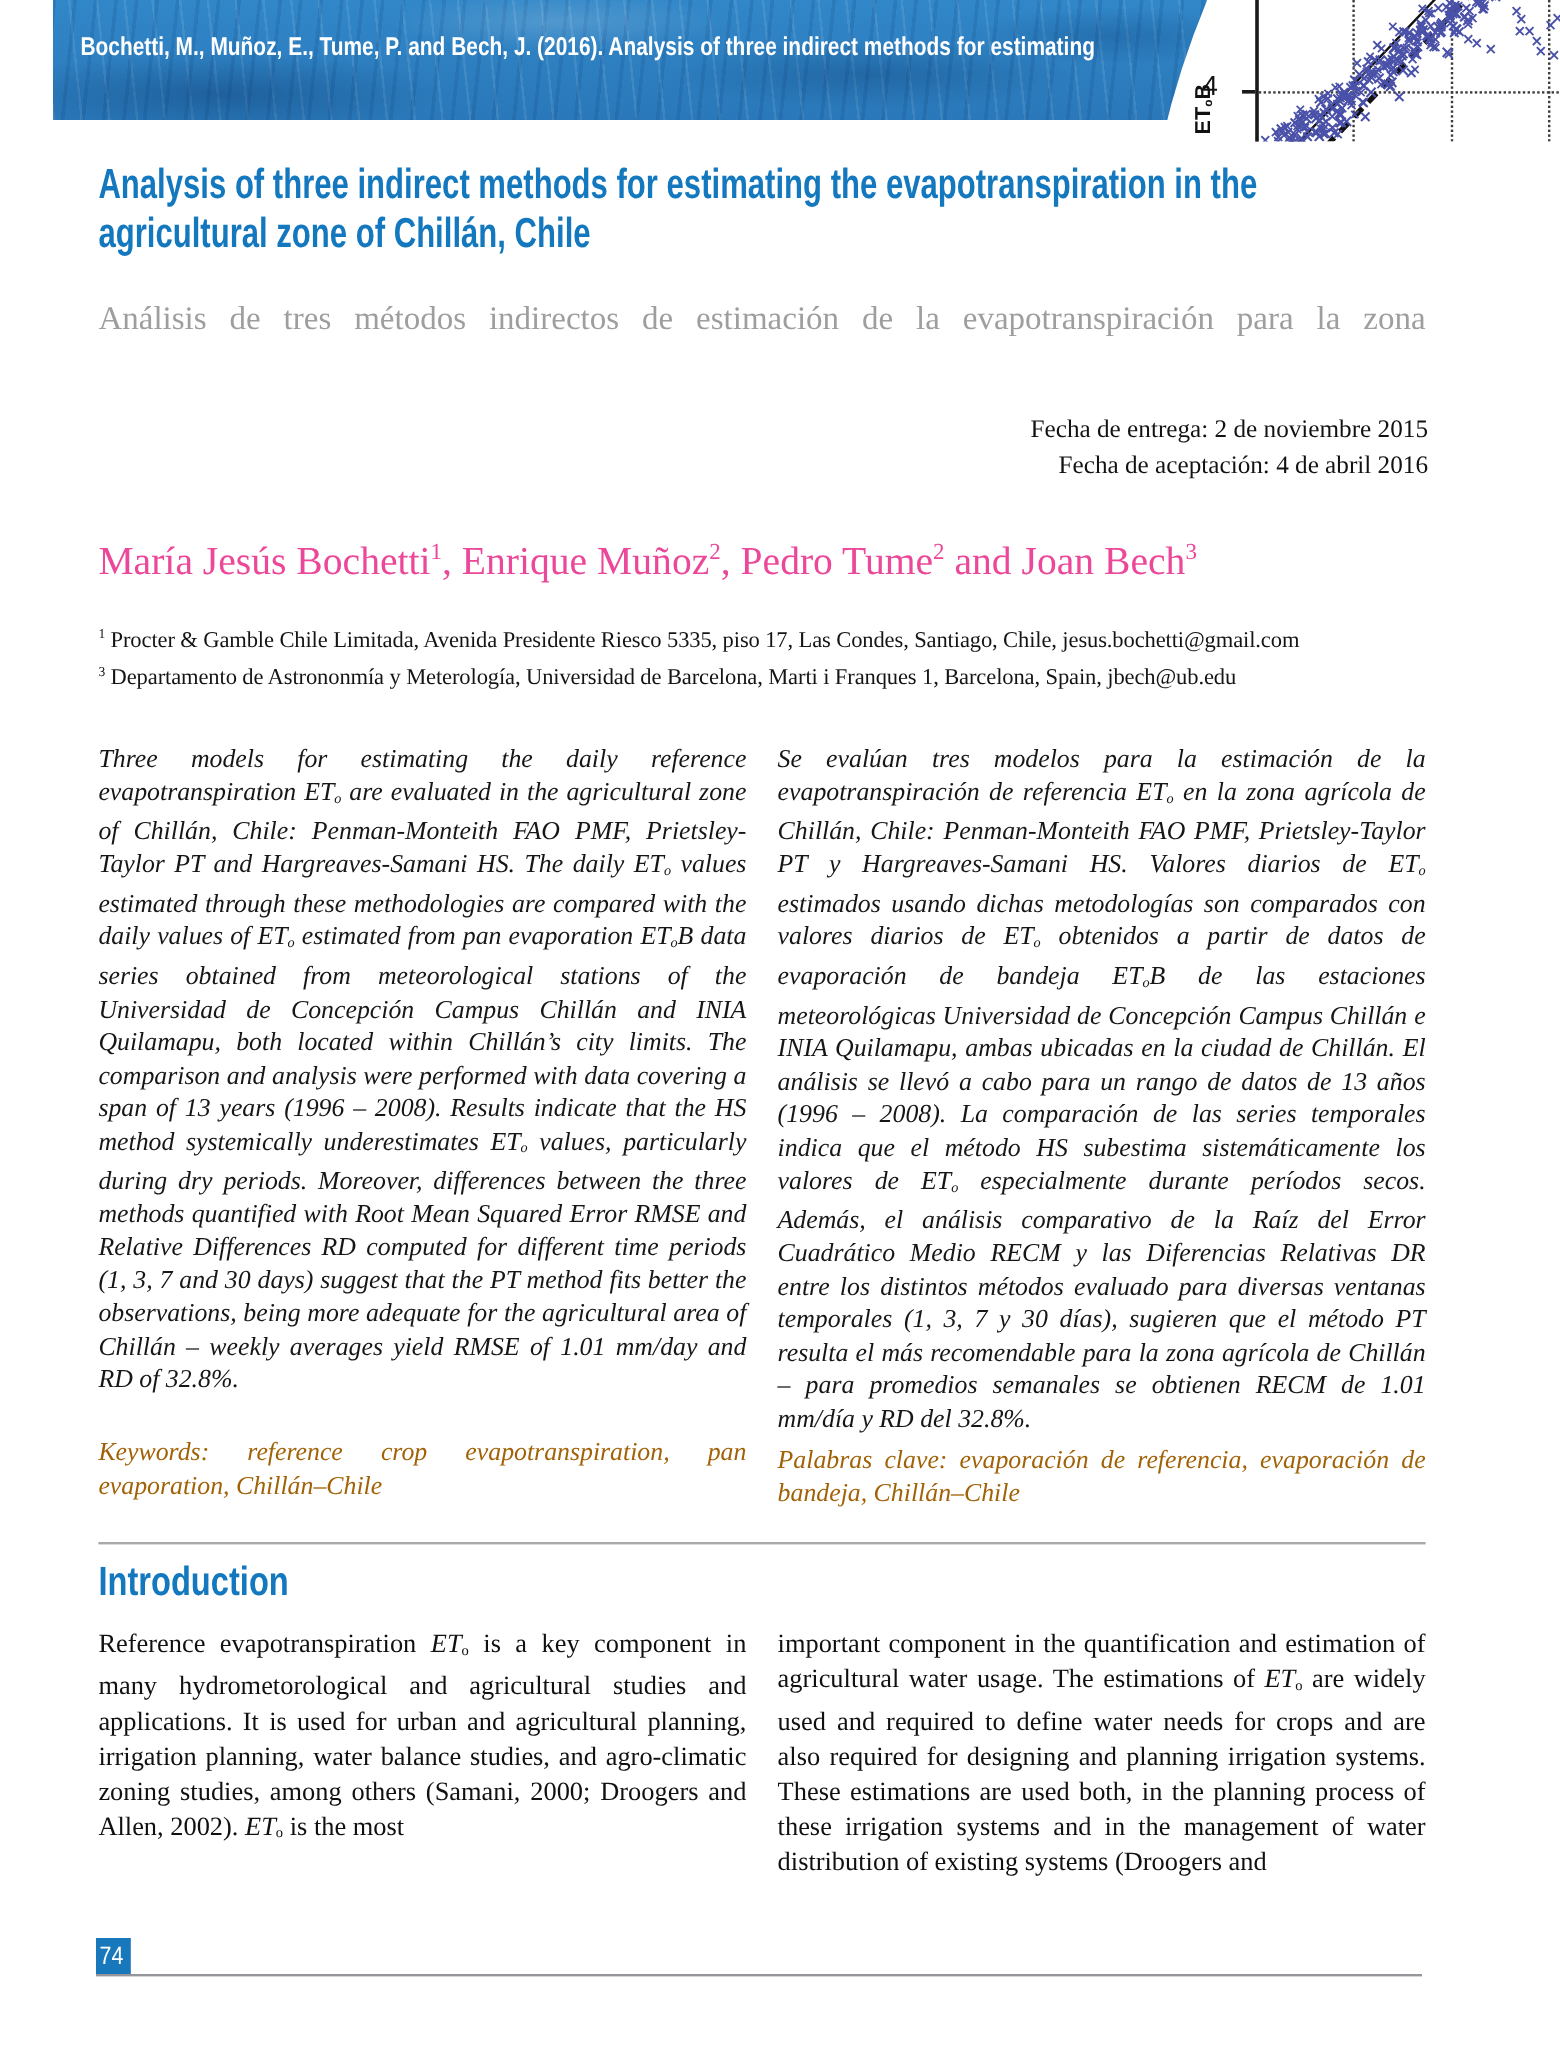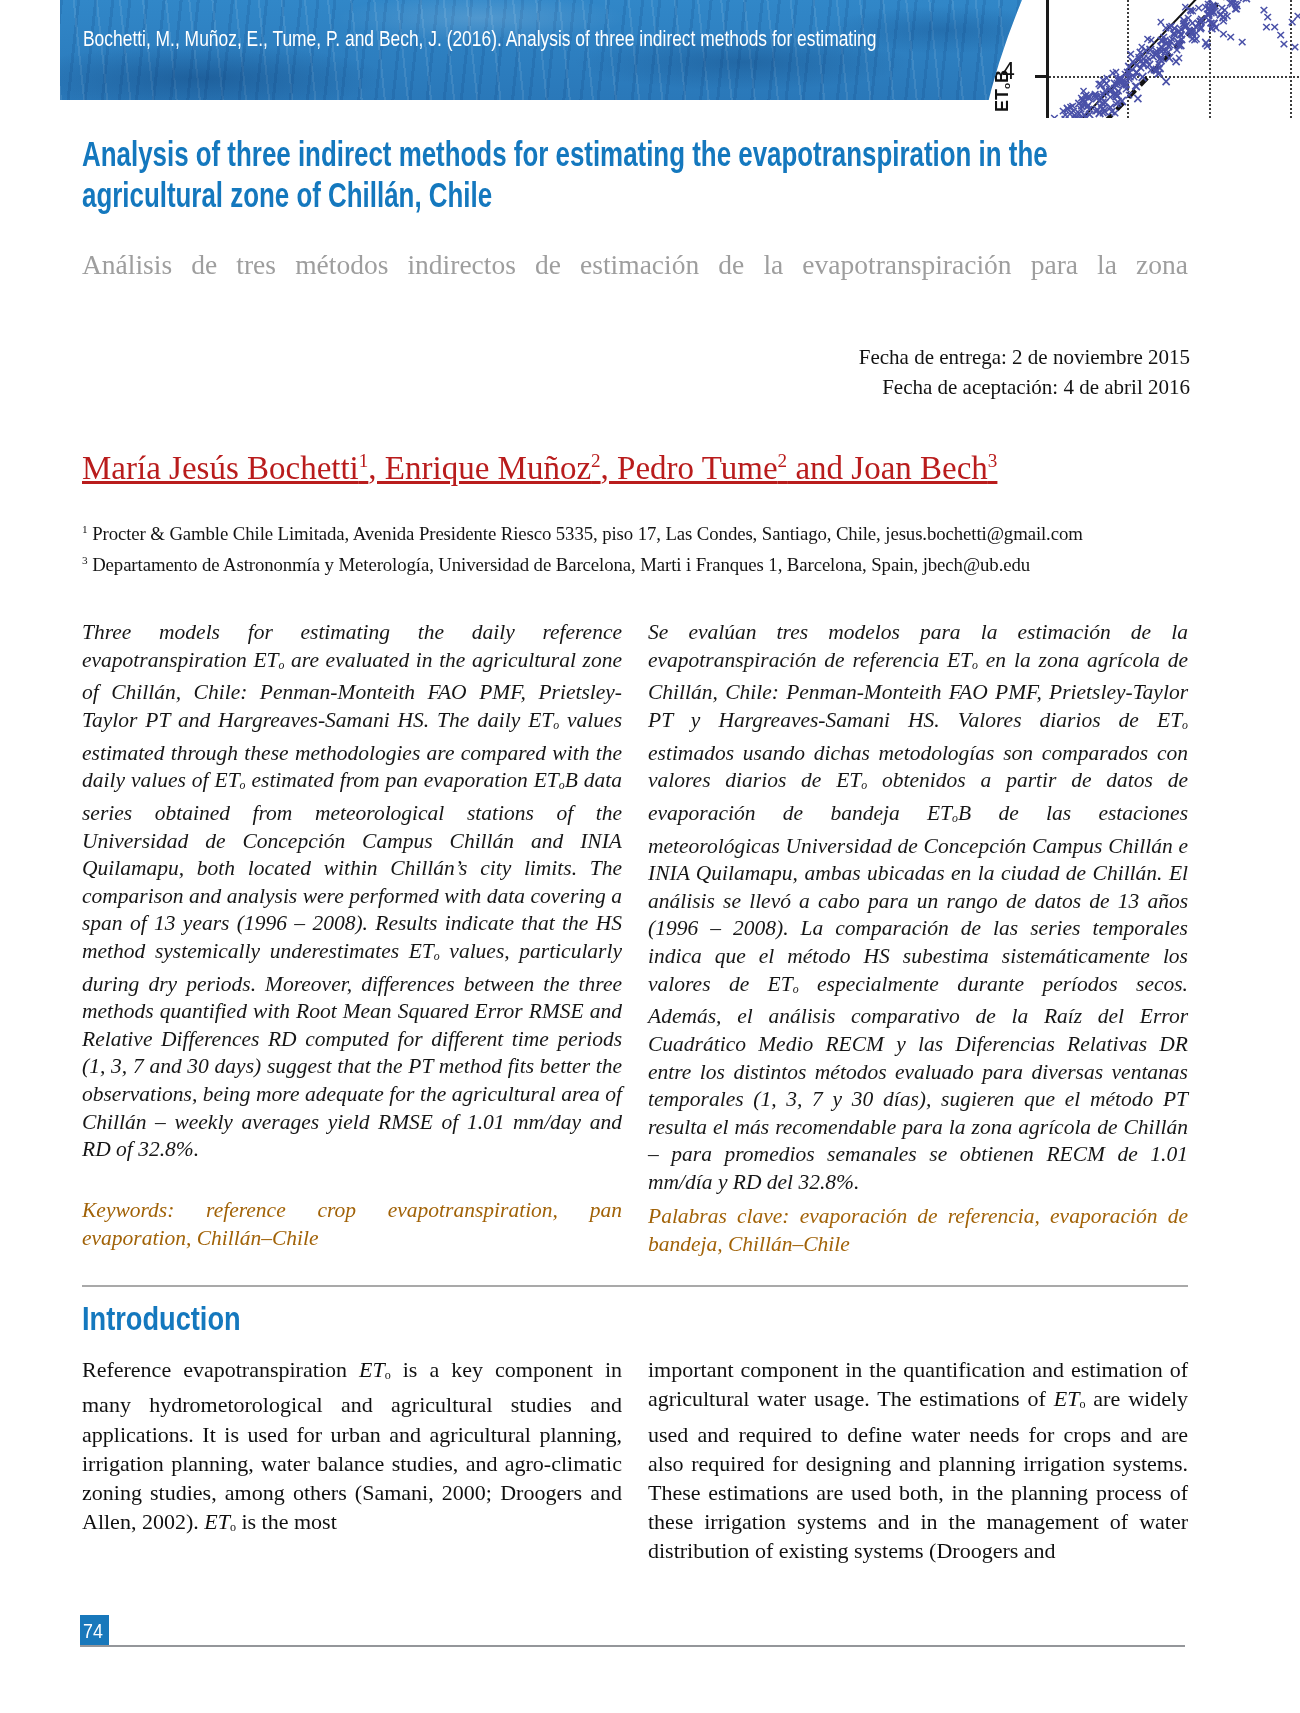--- a/index.html
+++ b/index.html
@@ -13,50 +13,50 @@
   .vgrid{position:absolute;top:0;height:118px;width:0;border-left:2px dotted #3c3c3c;}
   #trend-svg{position:absolute;left:0;top:0;}
   .mk{position:absolute;font:bold 13px "DejaVu Sans",sans-serif;line-height:1;}
   #y-tick-label{position:absolute;left:1002px;top:58px;z-index:1;
                 font:23px "Liberation Sans",sans-serif;color:#141414;}
   #y-tick-mark{position:absolute;left:1035px;top:75px;width:11px;height:3px;background:#1a1a1a;z-index:1;}
   #y-axis-label{position:absolute;left:992px;top:112px;z-index:1;transform:rotate(-90deg);
                 transform-origin:0 0;font:bold 18px "Liberation Sans",sans-serif;color:#111;white-space:nowrap;}
 
   
-  #banner{position:absolute;left:60px;top:0;width:1003px;height:100px;z-index:2;
+  #banner{position:absolute;left:44px;top:0;width:1003px;height:100px;z-index:2;
           clip-path:path("M0 0 L962 0 Q938 58 925 115 L0 115 Z");
           background:
            radial-gradient(ellipse 300px 55px at 14% 78%, rgba(9,52,105,.38), transparent 62%),
            radial-gradient(ellipse 240px 42px at 42% 18%, rgba(255,255,255,.16), transparent 60%),
            radial-gradient(ellipse 280px 48px at 68% 62%, rgba(9,52,105,.30), transparent 60%),
            radial-gradient(ellipse 200px 40px at 88% 30%, rgba(10,60,120,.28), transparent 60%),
            repeating-linear-gradient(96deg, rgba(12,60,120,.16) 0 3px, transparent 3px 17px),
            repeating-linear-gradient(84deg, rgba(255,255,255,.09) 0 2px, transparent 2px 23px),
-           linear-gradient(180deg,#3187c8,#2a78b9);}
+           linear-gradient(180deg,#3187c8,#2a78b9); font-weight: bold;}
   #banner-text{position:absolute;left:23px;top:26px;color:#fff;
                font-family:"Liberation Sans","DejaVu Sans",sans-serif;font-size:21.5px;line-height:27px;}
   .bline{white-space:nowrap;}
   .cond{display:inline-block;transform:scaleX(.81);transform-origin:0 50%;white-space:nowrap;}
 
   
   #article-title{position:absolute;left:82px;top:133px;color:#1478be;
                  font-family:"Liberation Sans","DejaVu Sans",sans-serif;font-weight:bold;
                  font-size:35px;line-height:41px;}
   .tline{white-space:nowrap;}
   .cond-t{display:inline-block;transform:scaleX(.74);transform-origin:0 50%;white-space:nowrap;}
 
   #subtitle-es{position:absolute;left:82px;top:247px;width:1106px;color:#9e9e9e;
                font-size:27.5px;line-height:36.5px;}
   #subtitle-es .just{text-align:justify;text-align-last:justify;}
 
   #dates{position:absolute;right:110px;top:343px;text-align:right;
          font-size:21px;line-height:29.5px;color:#121212;}
 
-  #authors-line{position:absolute;left:82px;top:450px;font-size:33px;color:#b91c1c;text-decoration:underline;}
+  #authors-line{position:absolute;left:82px;top:450px;font-size:33px;color:#ec4899;}
   #authors-line sup{font-size:58%;}
 
   #affiliations{position:absolute;left:82px;top:516px;width:1112px;
                 font-size:18.8px;line-height:27.2px;color:#141414;letter-spacing:-0.1px;}
   .affil{padding-left:14px;text-indent:-14px;}
 
   
   #abstract-row{position:absolute;left:82px;top:619px;width:1106px;display:flex;gap:26px;}
   .abscol{width:540px;font-style:italic;font-size:21.5px;line-height:27.6px;
           text-align:justify;color:#161616;}

